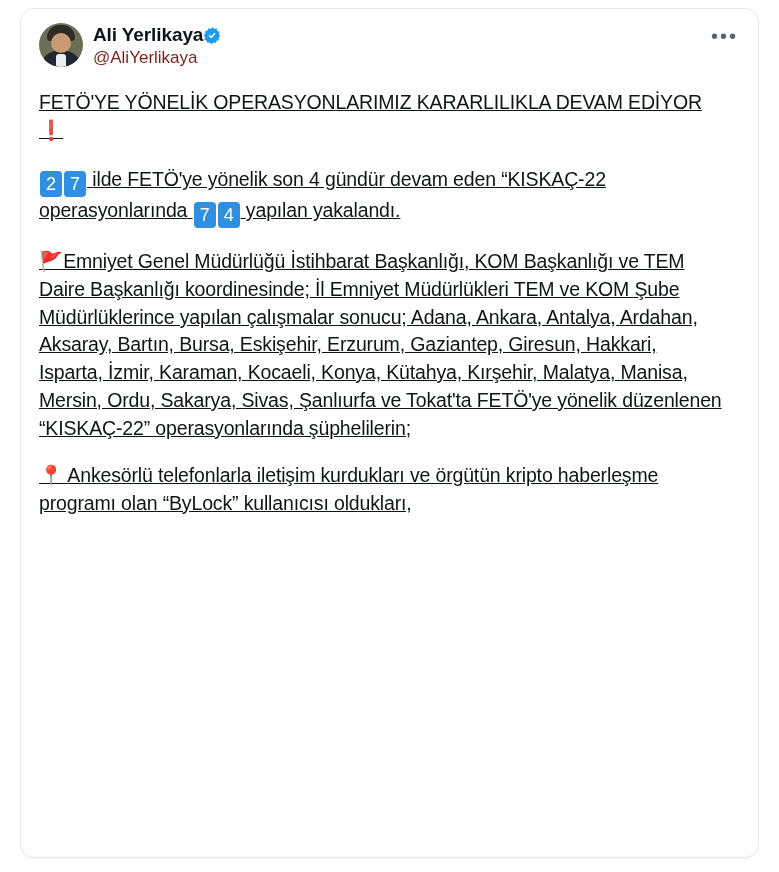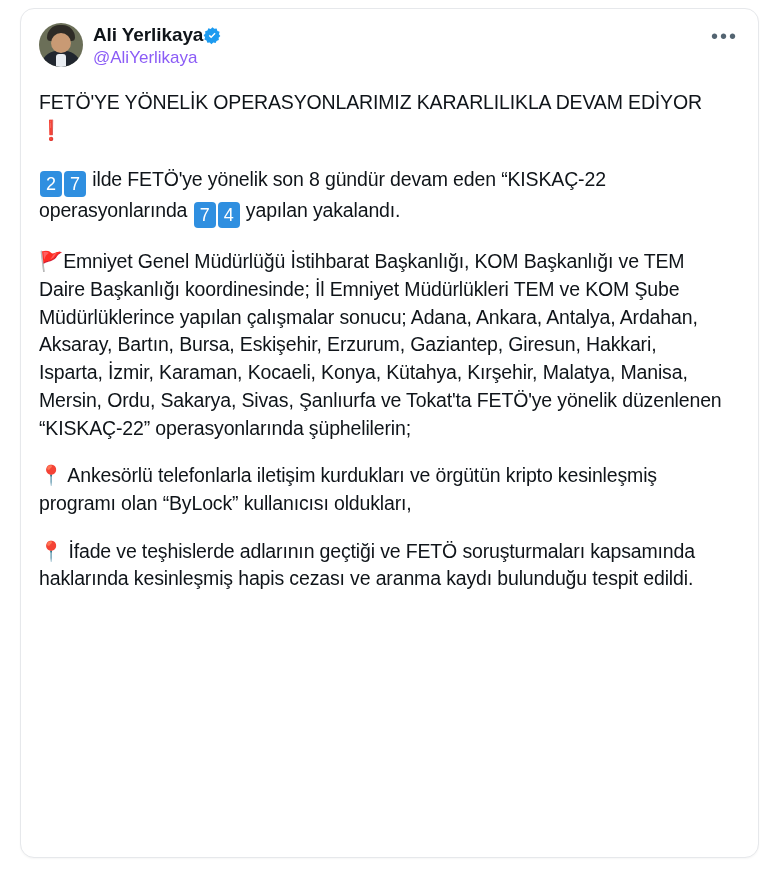--- a/index.html
+++ b/index.html
@@ -89,21 +89,21 @@
     letter-spacing: -0.1px;
   }
   .verified {
     width: 19px;
     height: 19px;
     display: inline-block;
     line-height: 0;
   }
   .handle {
     font-size: 17px;
-    color: #8b5cf6;
+    color: #7f1d1d;
     margin-top: 2px;
   }
   .more-btn {
     position: absolute;
     right: 2px;
     top: 6px;
     width: 34px;
     height: 22px;
     color: #536471;
     font-size: 20px;
@@ -113,21 +113,21 @@
     cursor: pointer;
     user-select: none;
   }
   .body-text {
     margin-top: 12px;
     font-size: 19.5px;
     line-height: 1.42;
     color: #0f1419;
     letter-spacing: -0.15px;
   }
-  .para { margin: 0 16px 20px 0; }
+  .para { margin: 0 16px 20px 0; text-decoration: underline; }
   .para:last-child { margin-bottom: 0; }
   .p-title { margin-bottom: 22px; }
   .emoji-exc {
     color: #e0245e;
     font-weight: bold;
   }
   .numbox {
     display: inline-block;
     background: #2f8fe0;
     color: #ffffff;
@@ -174,35 +174,31 @@
 
     <div class="body-text">
 
       <p class="para p-title">
         <span>FETÖ'YE YÖNELİK OPERASYONLARIMIZ KARARLILIKLA DEVAM EDİYOR</span>
         <span class="emoji-exc">❗</span>
       </p>
 
       <p class="para">
         <span class="numbox">2</span><span class="numbox">7</span>
-        <span>ilde FETÖ'ye yönelik son 8 gündür devam eden “KISKAÇ-22 operasyonlarında</span>
+        <span>ilde FETÖ'ye yönelik son 4 gündür devam eden “KISKAÇ-22 operasyonlarında</span>
         <span class="numbox">7</span><span class="numbox">4</span>
         <span>yapılan yakalandı.</span>
       </p>
 
       <p class="para">
         <span class="flagmark">🚩</span><span>Emniyet Genel Müdürlüğü İstihbarat Başkanlığı, KOM Başkanlığı ve TEM Daire Başkanlığı koordinesinde; İl Emniyet Müdürlükleri TEM ve KOM Şube Müdürlüklerince yapılan çalışmalar sonucu; Adana, Ankara, Antalya, Ardahan, Aksaray, Bartın, Bursa, Eskişehir, Erzurum, Gaziantep, Giresun, Hakkari, Isparta, İzmir, Karaman, Kocaeli, Konya, Kütahya, Kırşehir, Malatya, Manisa, Mersin, Ordu, Sakarya, Sivas, Şanlıurfa ve Tokat'ta FETÖ'ye yönelik düzenlenen “KISKAÇ-22” operasyonlarında şüphelilerin;</span>
       </p>
 
 
       <p class="para">
         <span class="pinmark">📍</span>
-        <span>Ankesörlü telefonlarla iletişim kurdukları ve örgütün kripto kesinleşmiş programı olan “ByLock” kullanıcısı oldukları,</span>
-      </p>
-
-      <p class="para">
-        <span class="pinmark">📍</span>
-        <span>İfade ve teşhislerde adlarının geçtiği ve FETÖ soruşturmaları kapsamında haklarında kesinleşmiş hapis cezası ve aranma kaydı bulunduğu tespit edildi.</span>
-      </p>
+        <span>Ankesörlü telefonlarla iletişim kurdukları ve örgütün kripto haberleşme programı olan “ByLock” kullanıcısı oldukları,</span>
+      </p>
+
 
     </div>
   </div>
 </div>
 
 </body></html>

